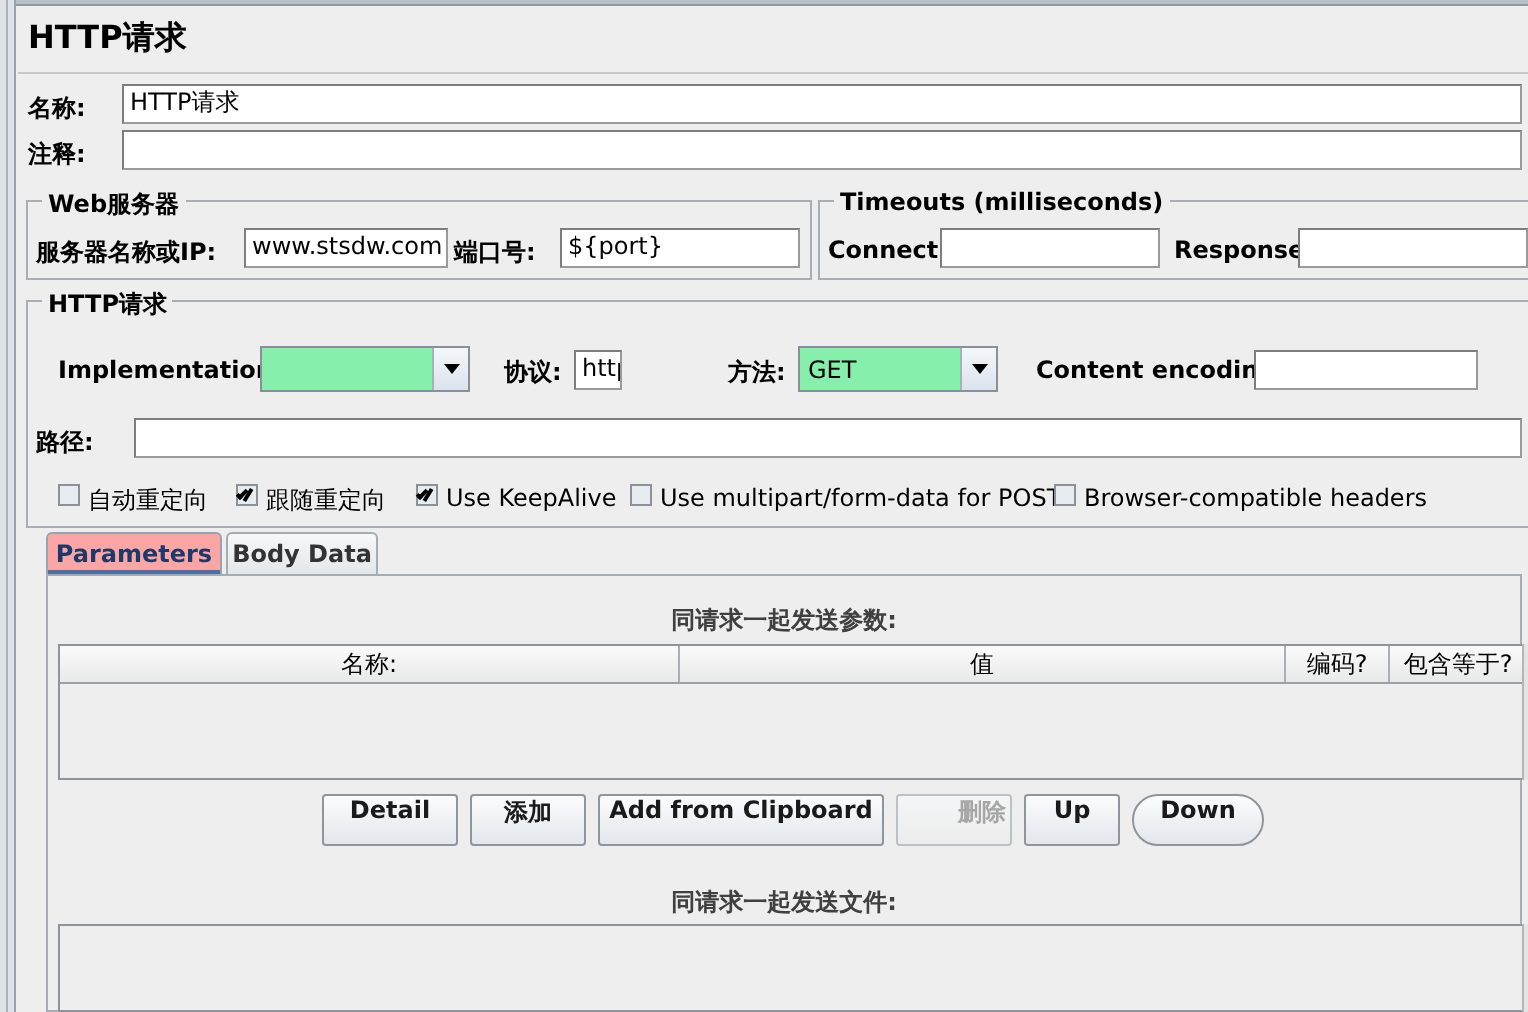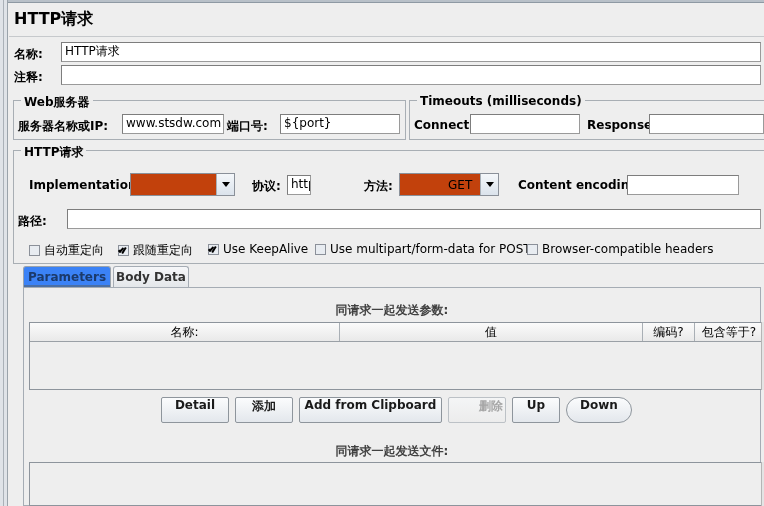--- a/index.html
+++ b/index.html
@@ -86,24 +86,23 @@
     background: #eeeeee;
     padding: 0 3px;
     white-space: nowrap;
     color: #000;
   }
   
   .combo {
     position: absolute;
     box-sizing: border-box;
     border: 1px solid #8a9099;
-    background: #c2410c;
+    background: #86efac;
     display: flex;
     align-items: center;
-    padding-left: 44px;
   }
   .combo .combo-text {
     flex: 1 1 auto;
     padding-left: 4px;
     font-size: 12px;
     color: #000;
     white-space: nowrap;
     overflow: hidden;
   }
   .combo .combo-btn {
@@ -116,21 +115,20 @@
   .arrow-down {
     width: 0; height: 0;
     border-left: 4px solid transparent;
     border-right: 4px solid transparent;
     border-top: 5px solid #000;
   }
   
   .cbx-wrap {
     position: absolute;
     display: flex;
-    align-items: center;
     white-space: nowrap;
     font-size: 12px;
     color: #000;
   }
   .cbx {
     width: 11px; height: 11px;
     box-sizing: border-box;
     border: 1px solid #8b9099;
     background: #e8ecf1;
     margin-right: 4px;
@@ -161,21 +159,21 @@
     border: 1px solid #a5acb4;
     border-bottom: none;
     border-radius: 3px 3px 0 0;
     background: linear-gradient(#f6f7f9, #e4e7ea);
     font-size: 12px;
     font-weight: bold;
     color: #333;
     display: flex; align-items: center; justify-content: center;
   }
   .tab.active {
-    background: #3b82f6;
+    background: #fca5a5;
     color: #1b3a6b;
     border-color: #9aa3ad;
   }
   .tab.active::after {
     content: "";
     position: absolute;
     left: 0; right: 0; bottom: 0;
     height: 2px;
     background: #4a6fa5;
   }

